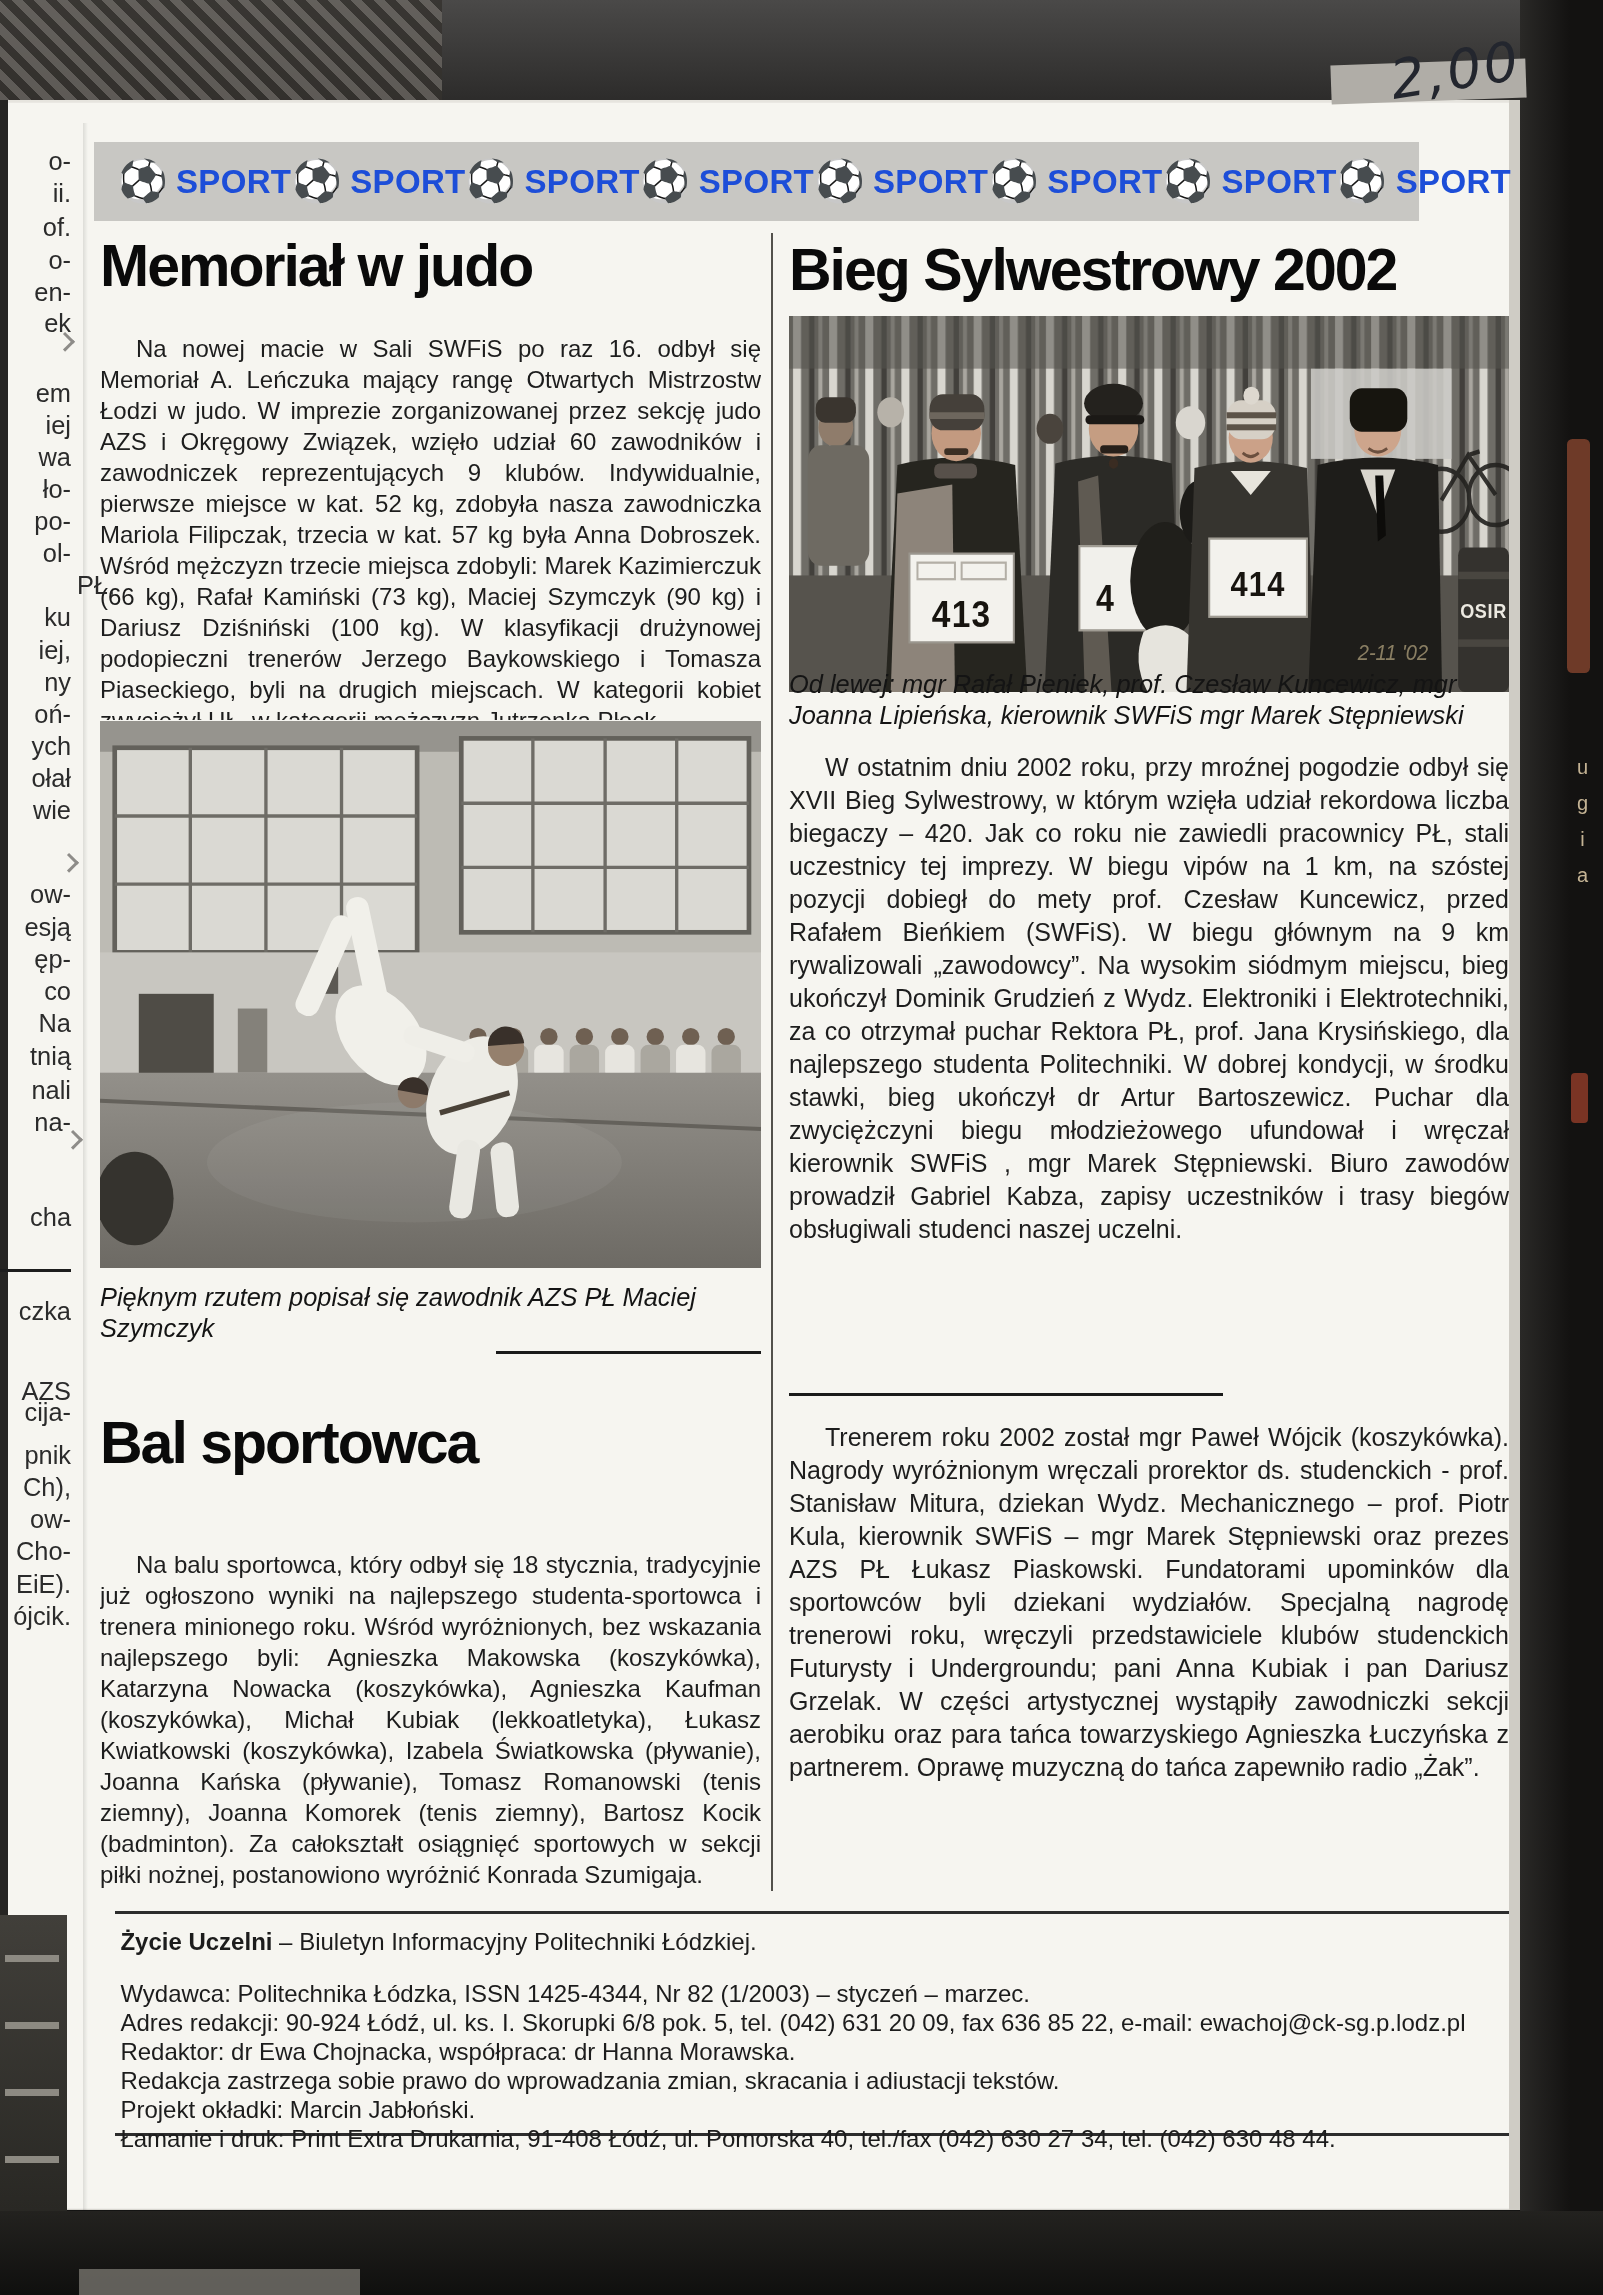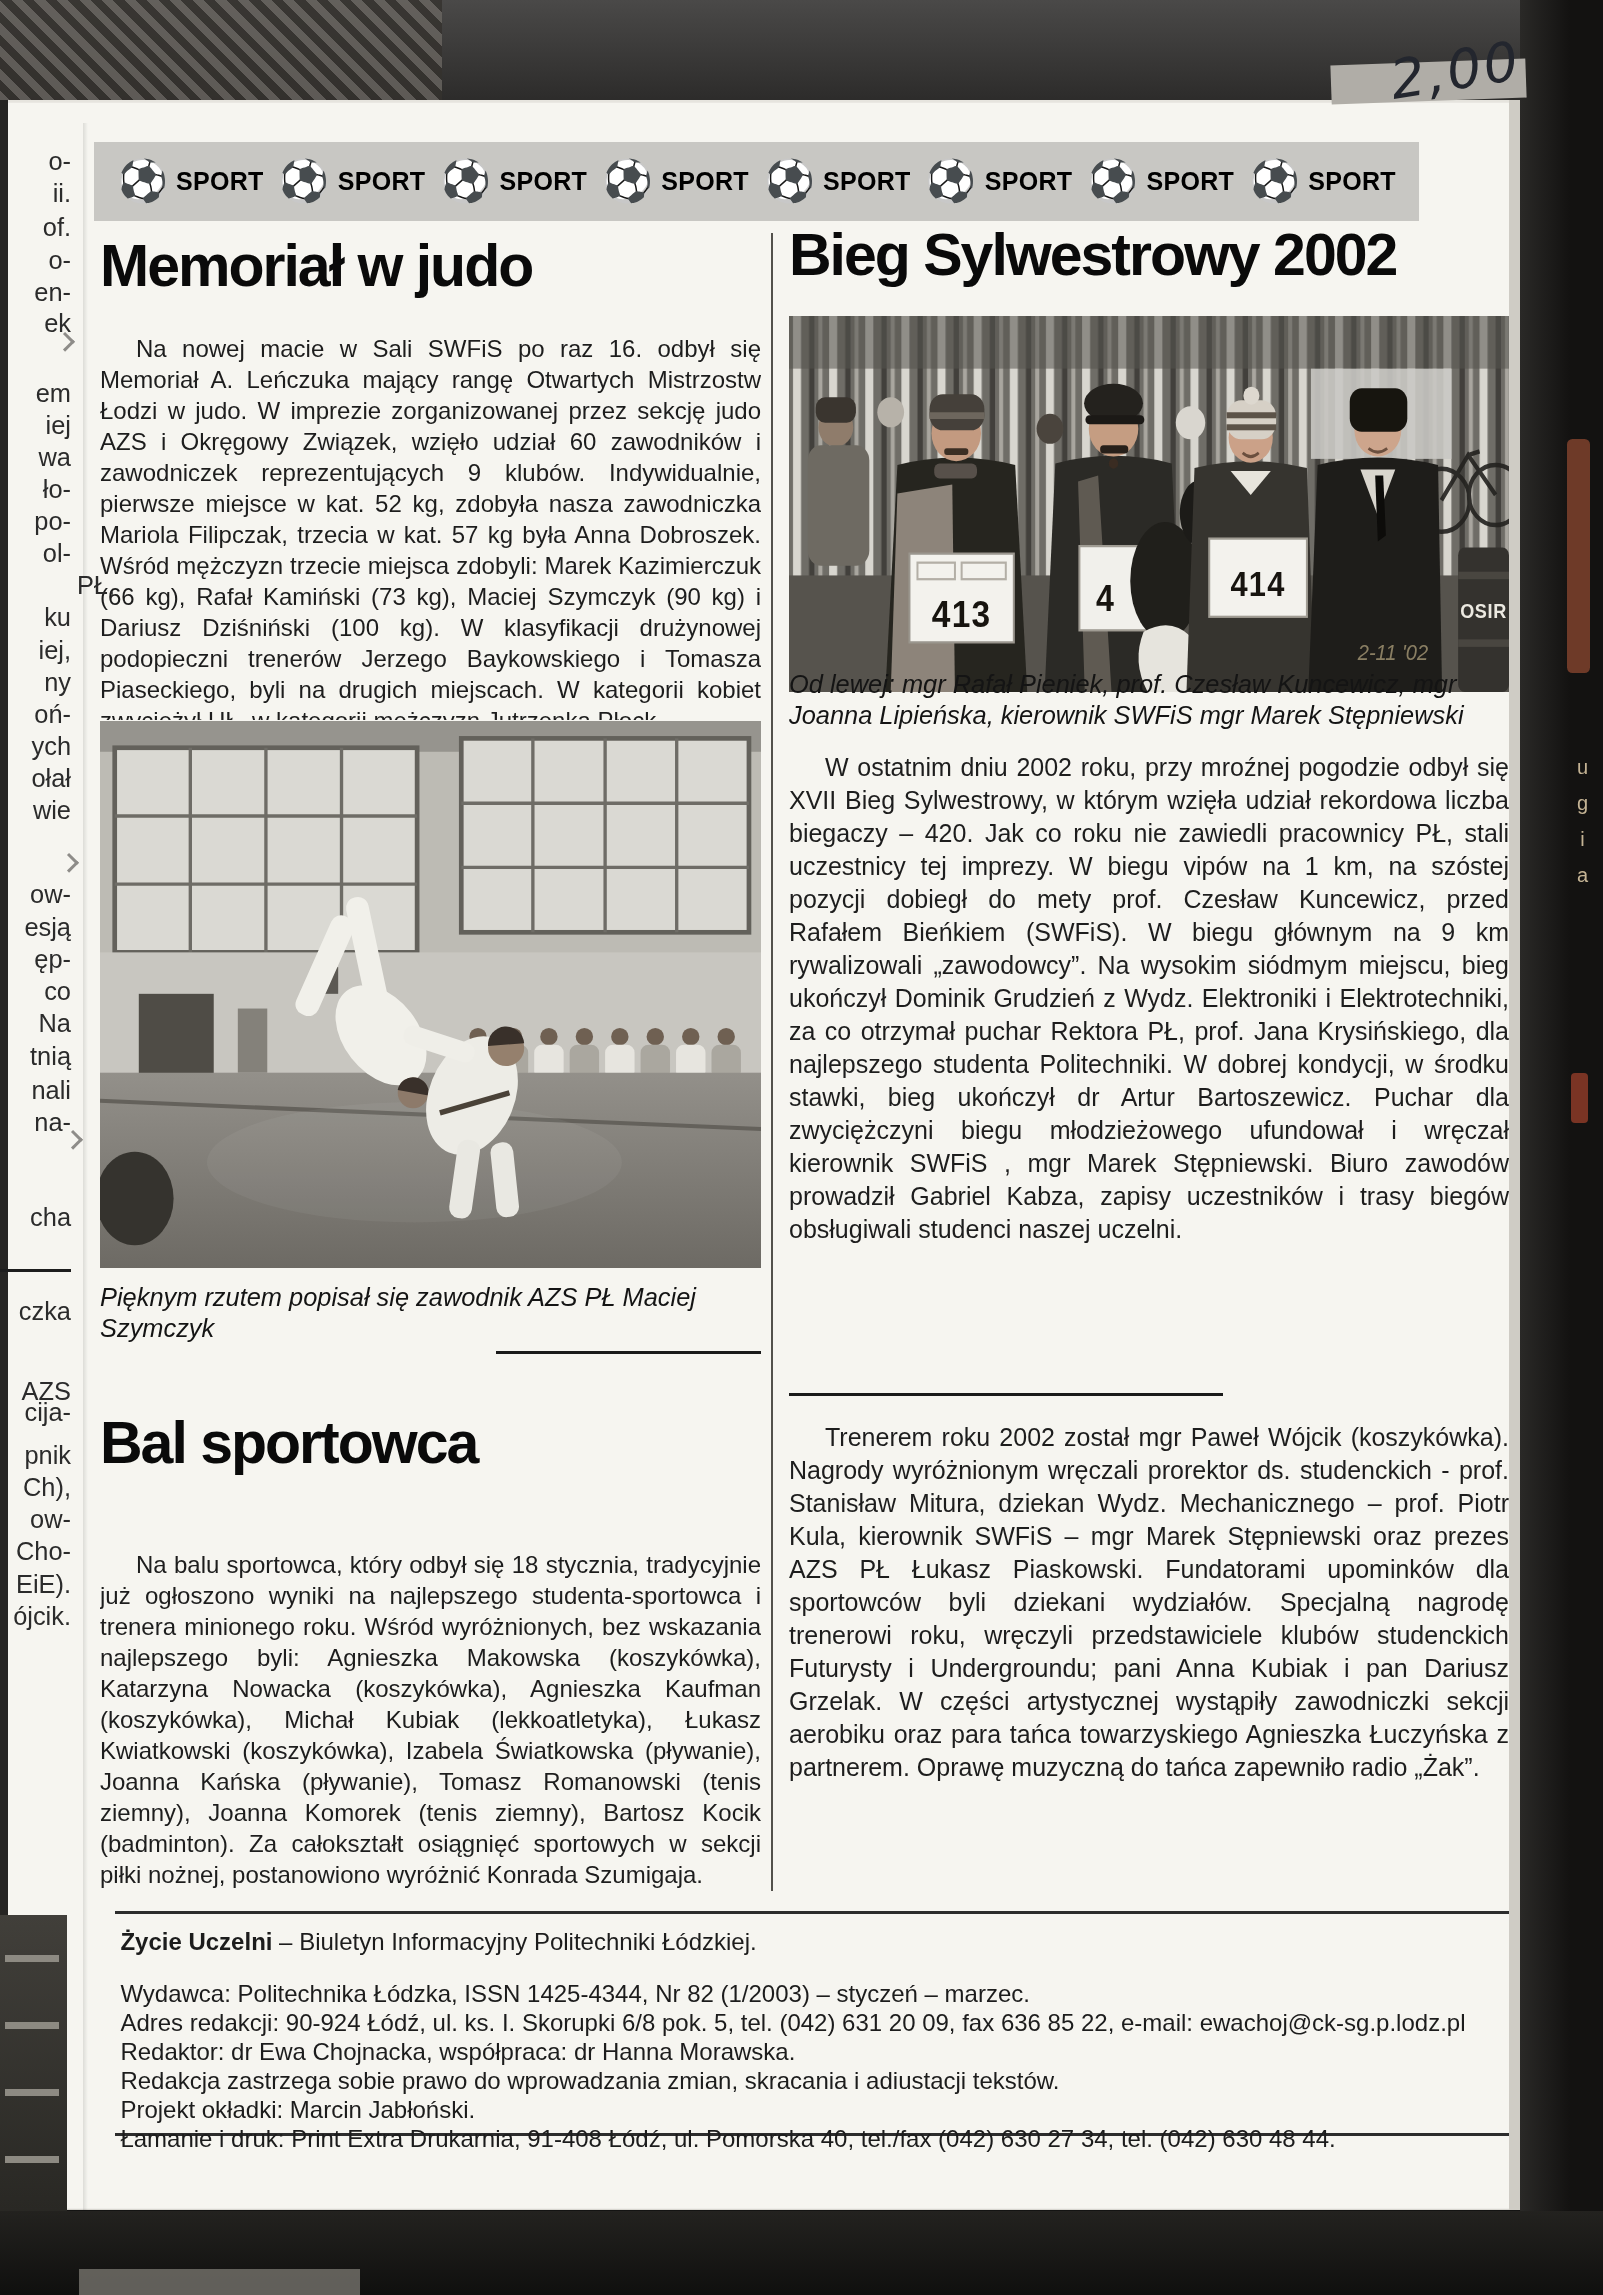--- a/index.html
+++ b/index.html
@@ -34,27 +34,27 @@
         background:linear-gradient(90deg,rgba(0,0,0,.10),rgba(0,0,0,0));}
 
   .handwriting{left:1390px;top:39px;font-size:54px;font-style:italic;color:#23262e;
         transform:rotate(-9deg);letter-spacing:2.7px;font-family:"DejaVu Sans",sans-serif;}
 
   
   .banner{left:94px;top:142px;width:1325px;height:79px;background:#c8c7c3;
         display:flex;align-items:center;justify-content:space-between;padding:0 23px;box-sizing:border-box;}
   .banner-item{display:flex;align-items:center;gap:8px;}
   .ball{font-size:41px;line-height:1;color:#1c1c1c;font-family:"DejaVu Sans",sans-serif;}
-  .sport-label{font-size:25px;font-weight:bold;color:#000000;letter-spacing:0.3px;}
+  .sport-label{font-size:33px;font-weight:bold;color:#1d4ed8;letter-spacing:0.3px;}
 
   
   .col-divider{left:771px;top:233px;width:2px;height:1658px;background:#53514c;}
   h1.title{margin:0;font-size:59px;font-weight:bold;letter-spacing:-2px;color:#0a0a0a;line-height:1.05;}
   .judo-title{left:100px;top:236px;width:662px;}
-  .bieg-title{left:789px;top:225px;width:720px;}
+  .bieg-title{left:789px;top:240px;width:720px;}
   .bal-title{left:100px;top:1413px;width:662px;}
   .bodytext{font-size:24px;line-height:31px;text-align:justify;color:#1d1d1d;}
   .bodytext-r{font-size:25px;line-height:33px;text-align:justify;color:#1d1d1d;}
   .indent{text-indent:36px;}
   .judo-body{left:100px;top:333px;width:661px;height:387px;overflow:hidden;}
   .bal-body{left:100px;top:1513px;width:661px;height:391px;overflow:hidden;margin-top:36px;}
   .bieg-body{left:789px;top:751px;width:720px;height:633px;overflow:hidden;}
   .bal-body2{left:789px;top:1421px;width:720px;height:479px;overflow:hidden;}
   .caption{font-style:italic;font-size:25.4px;color:#141414;line-height:31px;}
   .judo-caption{left:100px;top:1282px;width:661px;}

